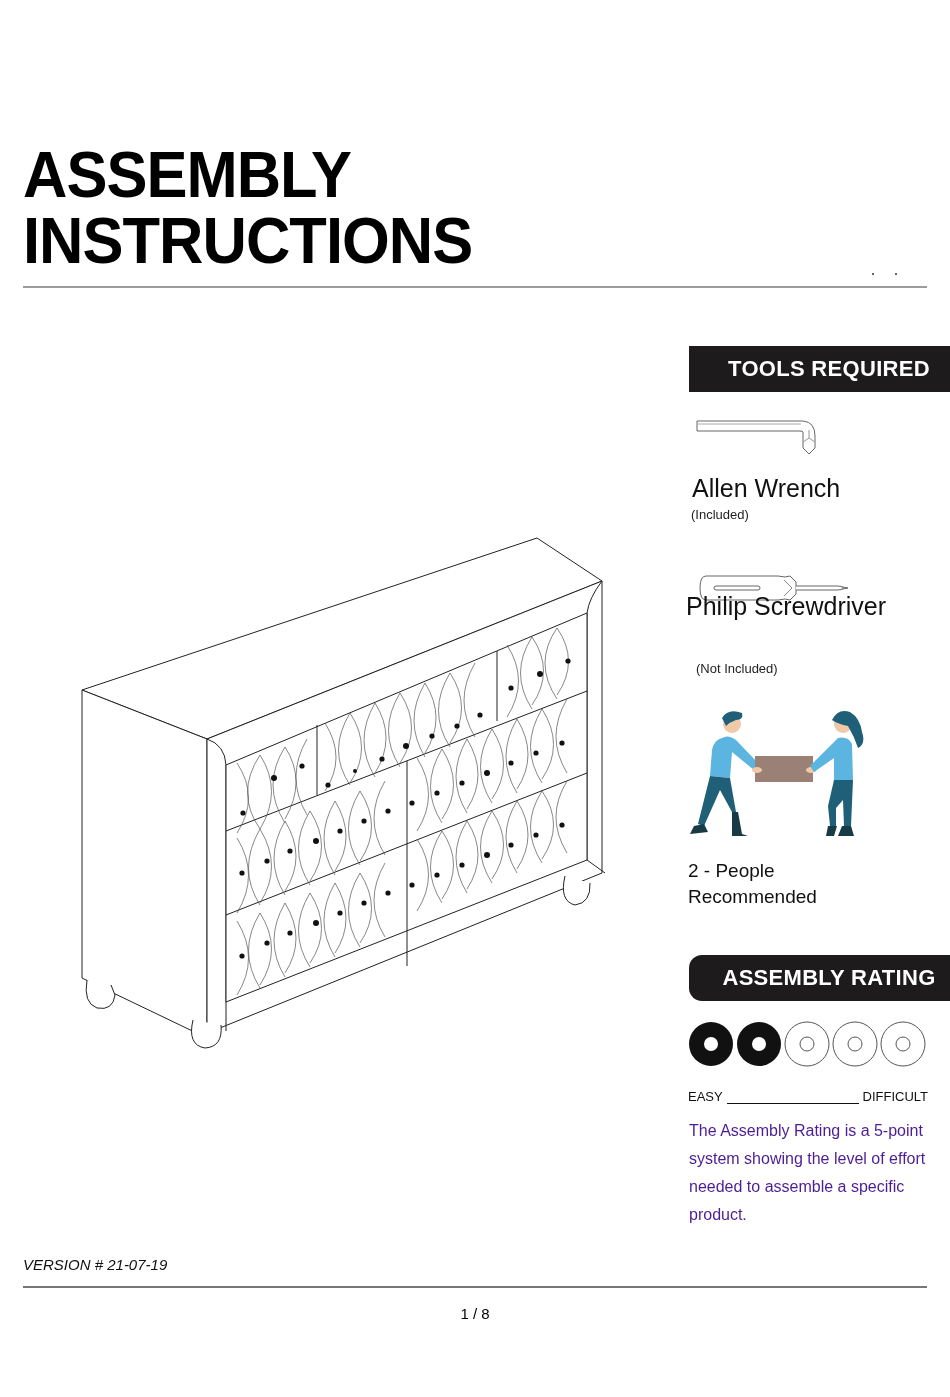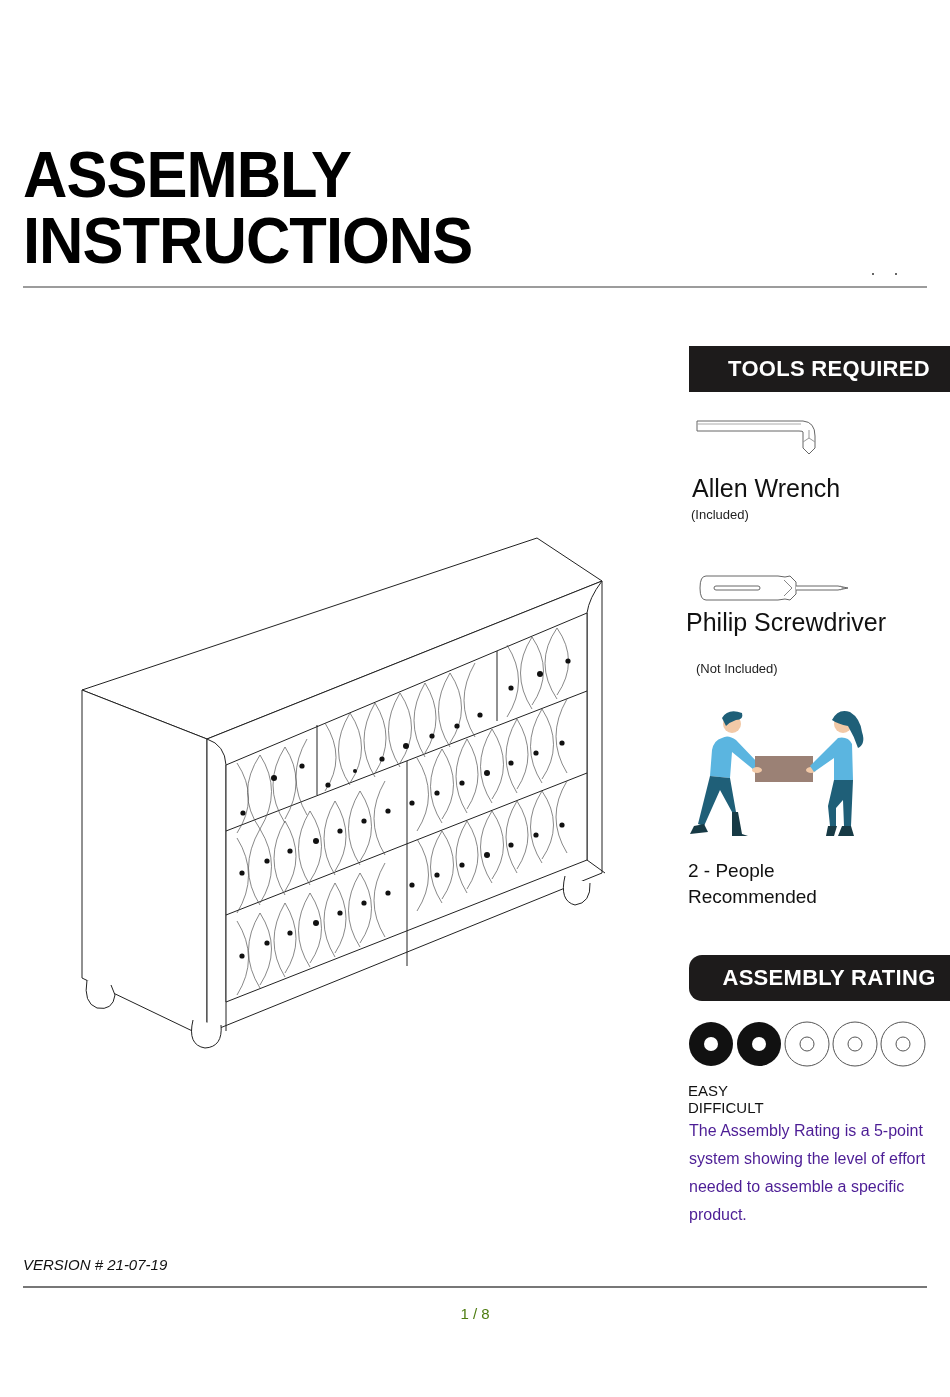--- a/index.html
+++ b/index.html
@@ -21,26 +21,26 @@
                 align-items: center; justify-content: center; letter-spacing: 0.3px; }
   .header-bar.tools { top: 346px; }
   .header-bar.rating { top: 955px; border-radius: 13px; }
   .tool-icon { position: absolute; }
   .tool-name { position: absolute; font-size: 25px; color: #111; }
   .tool-note { position: absolute; font-size: 13px; color: #222; }
   .people { position: absolute; left: 688px; top: 708px; width: 185px; height: 135px; }
   .people-text { position: absolute; left: 688px; top: 858px; font-size: 19px; line-height: 26px; color: #111; }
   .rating-dots { position: absolute; left: 688px; top: 1021px; width: 240px; height: 46px; }
   .scale { position: absolute; left: 688px; top: 1082px; width: 240px; height: 22px;
-           font-size: 15px; color: #111; display: flex; align-items: flex-start; flex-direction: column; }
+           font-size: 13px; color: #111; display: flex; align-items: flex-end; }
   .scale .line { flex: 1; height: 1.5px; background: #111; margin: 0 4px; }
   .rating-desc { position: absolute; left: 689px; top: 1117px; width: 240px;
                  font-size: 16px; line-height: 28px; color: #4c1d95; }
   .version { position: absolute; left: 23px; top: 1256px; font-size: 15px; color: #111; font-style: italic; }
-  .page-num { position: absolute; left: 0; width: 950px; top: 1305px; text-align: center; font-size: 15px; color: #4d7c0f; }
+  .page-num { position: absolute; left: 0; width: 950px; top: 1305px; text-align: center; font-size: 15px; color: #000000; }
 </style>
 </head>
 <body>
 
 <h1 class="title">
   <span>ASSEMBLY</span>
   <span>INSTRUCTIONS</span>
 </h1>
 
 <div class="dots">
@@ -136,21 +136,21 @@
 <div class="tool-name" style="left:692px; top:474px;">Allen Wrench</div>
 <div class="tool-note" style="left:691px; top:507px;">(Included)</div>
 
 <svg class="tool-icon" style="left:698px; top:572px; width:155px; height:32px;" viewBox="0 0 155 32" fill="none" stroke="#666" stroke-width="1">
   <path d="M8,4 L80,4 Q88,6 92,4 L98,10 L98,22 L92,28 Q88,26 80,28 L8,28 Q2,28 2,16 Q2,4 8,4 Z" fill="#fff"></path>
   <rect x="16" y="14" width="46" height="4" rx="2"></rect>
   <path d="M86,8 L94,16 L86,24" stroke="#888"></path>
   <path d="M98,14 L140,14 L150,16 L140,18 L98,18" fill="#fff"></path>
   <path d="M142,14 L146,16 L142,18" stroke="#888"></path>
 </svg>
-<div class="tool-name" style="left:686px; top:608px;">Philip Screwdriver</div>
+<div class="tool-name" style="left:686px; top:592px;">Philip Screwdriver</div>
 <div class="tool-note" style="left:696px; top:661px;">(Not Included)</div>
 
 <svg class="people" viewBox="0 0 185 135">
 
   <circle cx="44" cy="16" r="9" fill="#f2c9a7"></circle>
   <path d="M34,10 Q40,0 54,5 Q56,12 48,12 Q42,14 38,18 Z" fill="#1f5f78"></path>
   <path d="M34,30 Q40,26 48,32 L70,55 L66,62 L44,44 L42,70 L22,68 L24,42 Q26,32 34,30 Z" fill="#5bb5e0"></path>
   <path d="M22,68 L42,70 L48,104 L44,104 L32,82 L16,118 L10,116 Z" fill="#1f5f78"></path>
   <path d="M6,118 L16,116 L20,124 L2,126 Z" fill="#173a45"></path>
   <path d="M44,104 L50,104 L54,126 L60,128 L44,128 Z" fill="#173a45"></path>

